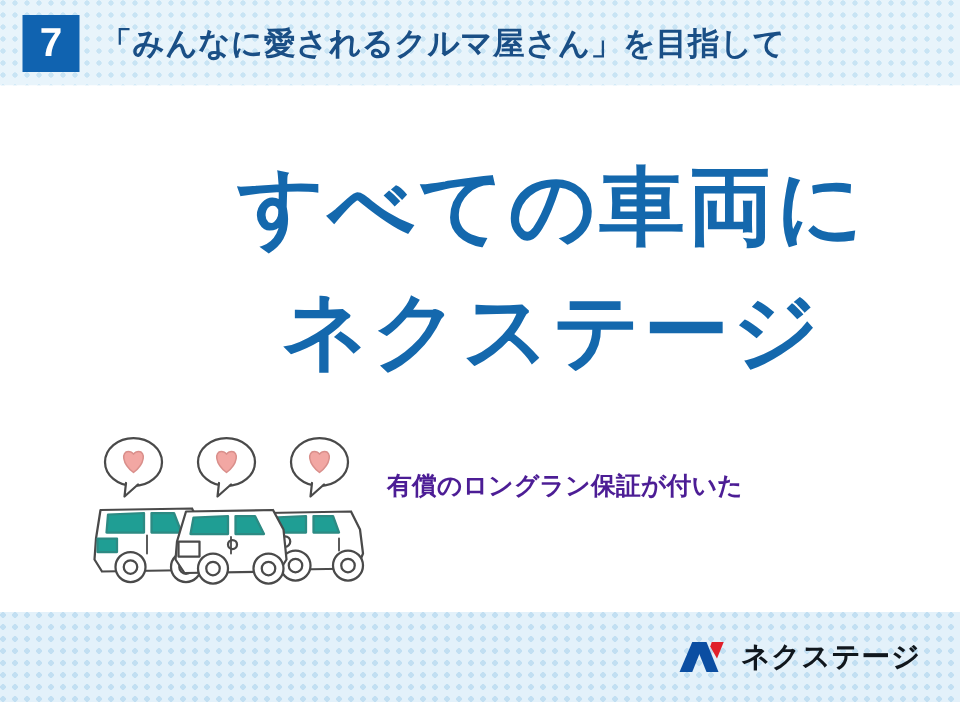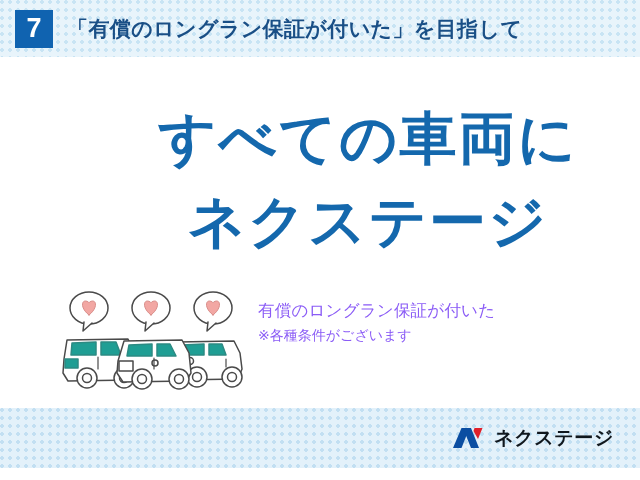--- a/index.html
+++ b/index.html
@@ -92,26 +92,27 @@
     position: absolute;
     left: 56px; top: 0;
     width: 190px; height: 105px;
   }
   .note-block {
     position: absolute;
     left: 258px; top: 8px;
     width: 368px;
   }
   .note-line {
-    color: #8b5cf6;
+    color: #4c1d95;
     font-size: 16.5px;
-    font-weight: normal;
+    font-weight: bold;
     line-height: 1.62;
     white-space: nowrap;
     letter-spacing: 0.2px;
+    margin-top: 14px;
   }
   .note-line.small {
     font-size: 14px;
     letter-spacing: 0;
   }
 
   
   .footer {
     position: absolute;
     left: 0; top: 408px;
@@ -143,21 +144,21 @@
     white-space: nowrap;
   }
 </style>
 </head>
 <body>
 
 <div id="slide">
 
   <div class="header">
     <div class="header-badge">7</div>
-    <div class="header-title">「有償のロングラン保証が付いた」を目指して</div>
+    <div class="header-title">「みんなに愛されるクルマ屋さん」を目指して</div>
   </div>
 
   <div class="body-area">
 
     <div class="headline">すべての車両に</div>
 
     <div class="headline headline-2">ネクステージ</div>
 
     <div class="lower-row">
 
@@ -222,21 +223,20 @@
               <circle cx="99" cy="74" r="3" fill="#ffffff"></circle>
               <path d="M98 69 L98 80" stroke-width="1.2"></path>
             </g>
 
           </g>
         </svg>
       </div>
 
       <div class="note-block">
         <div class="note-line">有償のロングラン保証が付いた</div>
-        <div class="note-line small">※各種条件がございます</div>
       </div>
 
     </div>
   </div>
 
   <div class="footer">
     <div class="footer-logo">
       <svg class="logo-mark" viewBox="0 0 34 24">
         <path d="M1 22 L9.5 2 L17.5 2 L9.5 22 Z" fill="#0b4ea2"></path>
         <path d="M11 2 L19 2 L27 22 L19 22 Z" fill="#0b4ea2"></path>

